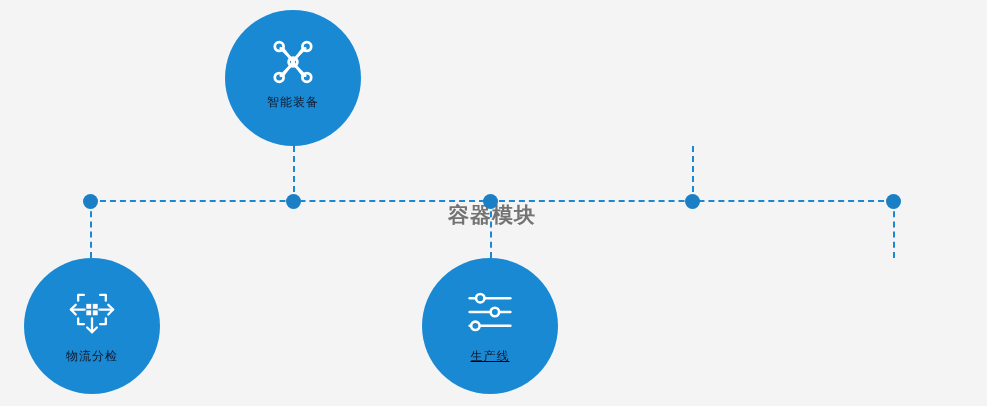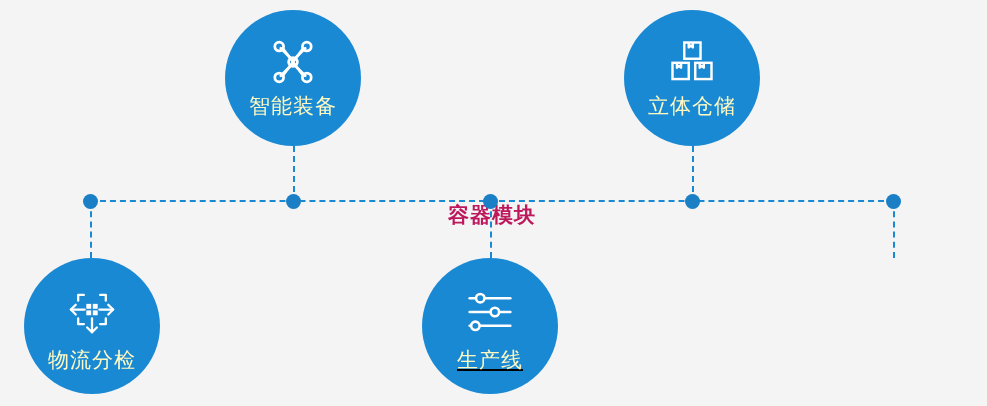--- a/index.html
+++ b/index.html
@@ -22,21 +22,21 @@
   }
   
   .watermark {
     position: absolute;
     left: 432px;
     top: 201px;
     width: 120px;
     text-align: center;
     font-size: 21px;
     letter-spacing: 1px;
-    color: #be185d;
+    color: #737373;
     font-weight: 600;
     user-select: none;
     z-index: 1;
   }
   
   .spine {
     position: absolute;
     left: 90px;
     top: 200px;
     width: 804px;
@@ -75,22 +75,22 @@
     box-sizing: border-box;
   }
   .circle .ico {
     margin-top: 26px;
     width: 52px;
     height: 52px;
     display: block;
   }
   .circle .lbl {
     margin-top: 8px;
-    color: #fef9c3;
-    font-size: 21px;
+    color: #0f172a;
+    font-size: 12px;
     letter-spacing: 1px;
     line-height: 1;
     white-space: nowrap;
   }
   
   .circle.bottom .ico { margin-top: 28px; }
   .circle.bottom .lbl { margin-top: 12px; }
 </style>
 </head>
 <body>
@@ -125,33 +125,20 @@
         <circle cx="15" cy="13" r="5.4"></circle>
         <circle cx="49" cy="13" r="5.4"></circle>
         <circle cx="32" cy="32" r="5.4"></circle>
         <circle cx="15" cy="51" r="5.4"></circle>
         <circle cx="49" cy="51" r="5.4"></circle>
       </g>
     </svg>
     <span class="lbl">智能装备</span>
   </div>
 
-  <div class="circle" style="left:624px; top:10px;">
-    <svg class="ico" viewBox="0 0 64 64">
-      <g fill="none" stroke="#ffffff" stroke-width="3">
-        <rect x="22.5" y="8" width="20" height="20"></rect>
-        <rect x="8" y="33" width="20" height="20"></rect>
-        <rect x="36" y="33" width="20" height="20"></rect>
-        <path d="M28 8 v6 l2.5 -2.2 l2.5 2.2 v-6" stroke-linejoin="round"></path>
-        <path d="M13.5 33 v6 l2.5 -2.2 l2.5 2.2 v-6" stroke-linejoin="round"></path>
-        <path d="M41.5 33 v6 l2.5 -2.2 l2.5 2.2 v-6" stroke-linejoin="round"></path>
-      </g>
-    </svg>
-    <span class="lbl">立体仓储</span>
-  </div>
 
   <div class="circle bottom" style="left:24px; top:258px;">
     <svg class="ico" viewBox="0 0 64 64">
       <g fill="none" stroke="#ffffff" stroke-width="2.8" stroke-linecap="round" stroke-linejoin="round">
         <polyline points="22,11 15,11 15,18"></polyline>
         <polyline points="42,11 49,11 49,18"></polyline>
         <polyline points="15,40 15,47 22,47"></polyline>
         <polyline points="49,40 49,47 42,47"></polyline>
         <line x1="6" y1="29" x2="23" y2="29"></line>
         <polyline points="12,23 6,29 12,35"></polyline>

